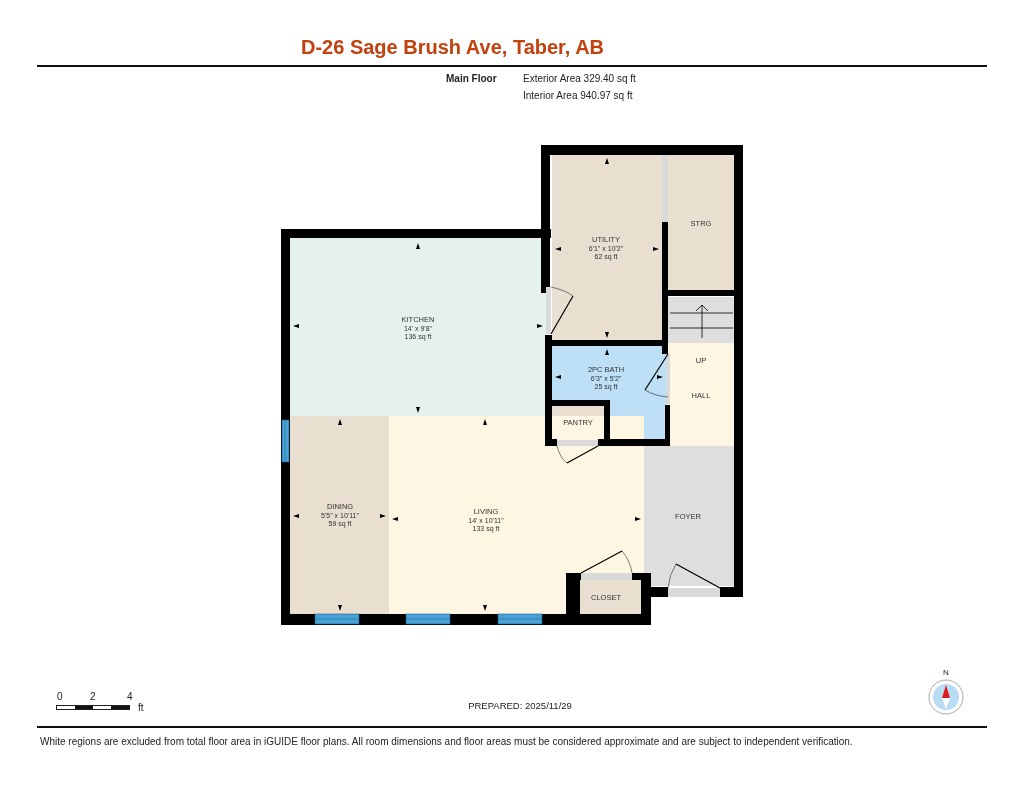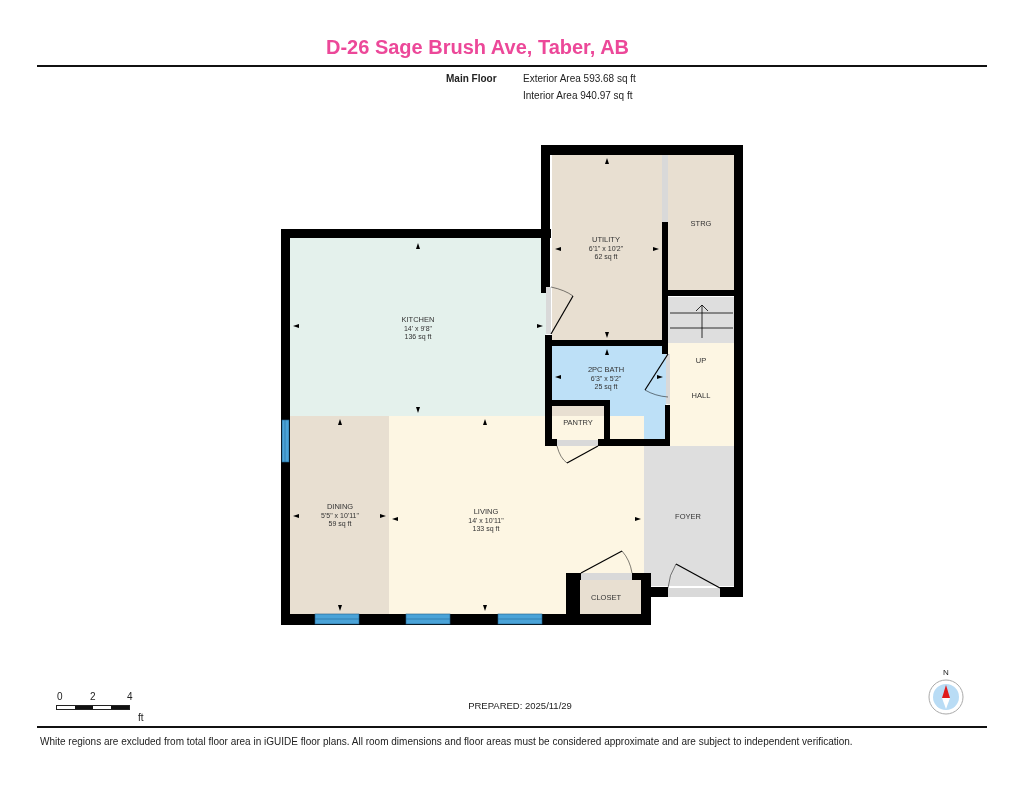--- a/index.html
+++ b/index.html
@@ -1,38 +1,38 @@
 <!DOCTYPE html>
 <html><head>
 <meta charset="utf-8">
 <style>
   html, body { margin:0; padding:0; background:#ffffff; }
   body { width:1024px; height:791px; position:relative; overflow:hidden; font-family:"Liberation Sans", sans-serif; color:#111; }
-  .title { position:absolute; left:0; width:905px; top:36px; text-align:center; font-size:20px; font-weight:bold; color:#ec4899;margin-left:25px; }
+  .title { position:absolute; left:0; width:905px; top:36px; text-align:center; font-size:20px; font-weight:bold; color:#c2410c; }
   .rule { position:absolute; left:37px; width:950px; height:2px; background:#111; }
   .area-label { position:absolute; left:446px; top:73px; font-size:10px; font-weight:bold; color:#222; }
   .area-line { position:absolute; left:523px; font-size:10px; color:#222; }
   svg.plan { position:absolute; left:0; top:0; }
   .room-name { font-family:"Liberation Sans", sans-serif; font-size:7.5px; fill:#333; text-anchor:middle; }
   .room-dim { font-family:"Liberation Sans", sans-serif; font-size:7px; fill:#333; text-anchor:middle; }
   .scale { position:absolute; left:56px; top:691px; font-size:10px; color:#222; }
   .scale .lbl { position:absolute; top:0; }
   .scale .bar { position:absolute; top:14px; left:0; width:74px; height:5px; border:1px solid #222; box-sizing:border-box; display:flex; }
   .scale .seg { flex:1; }
   .prepared { position:absolute; left:0; width:1040px; top:700px; text-align:center; font-size:9.5px; color:#222; }
   .compass { position:absolute; left:926px; top:668px; width:40px; height:50px; }
   .footer { position:absolute; left:40px; top:736px; font-size:10px; color:#222; }
 </style>
 </head>
 <body>
 
 <div class="title">D-26 Sage Brush Ave, Taber, AB</div>
 <div class="rule" style="top:65px;"></div>
 <div class="area-label">Main Floor</div>
-<div class="area-line" style="top:73px;">Exterior Area 593.68 sq ft</div>
+<div class="area-line" style="top:73px;">Exterior Area 329.40 sq ft</div>
 <div class="area-line" style="top:90px;">Interior Area 940.97 sq ft</div>
 
 <svg class="plan" width="1024" height="791" viewBox="0 0 1024 791">
 
   <rect x="290" y="238" width="256" height="178" fill="#e4f1ec"></rect>
   <rect x="552" y="155" width="110" height="186" fill="#e8dfd1"></rect>
   <rect x="668" y="155" width="66" height="135" fill="#e8dfd1"></rect>
   <rect x="668" y="297" width="66" height="46" fill="#dedede"></rect>
   <rect x="668" y="343" width="66" height="103" fill="#fdf6e3"></rect>
   <rect x="552" y="346" width="114" height="93" fill="#bde0f7"></rect>
@@ -177,21 +177,21 @@
 <div class="scale">
   <span class="lbl" style="left:1px;">0</span>
   <span class="lbl" style="left:34px;">2</span>
   <span class="lbl" style="left:71px;">4</span>
   <div class="bar">
     <div class="seg" style="background:#fff;"></div>
     <div class="seg" style="background:#111;"></div>
     <div class="seg" style="background:#fff;"></div>
     <div class="seg" style="background:#111;"></div>
   </div>
-  <span class="lbl" style="left:82px; top:11px;margin-top:10px;">ft</span>
+  <span class="lbl" style="left:82px; top:11px;">ft</span>
 </div>
 
 <div class="prepared">PREPARED: 2025/11/29</div>
 
 <div class="compass">
   <div style="text-align:center; font-size:8px; color:#222;">N</div>
   <svg width="40" height="40" viewBox="0 0 40 40">
     <circle cx="20" cy="20" r="17" fill="#fff" stroke="#aaa" stroke-width="1"></circle>
     <circle cx="20" cy="20" r="13" fill="#b9dcf5"></circle>
     <polygon points="20,8 16,21 24,21" fill="#e01b1b"></polygon>

